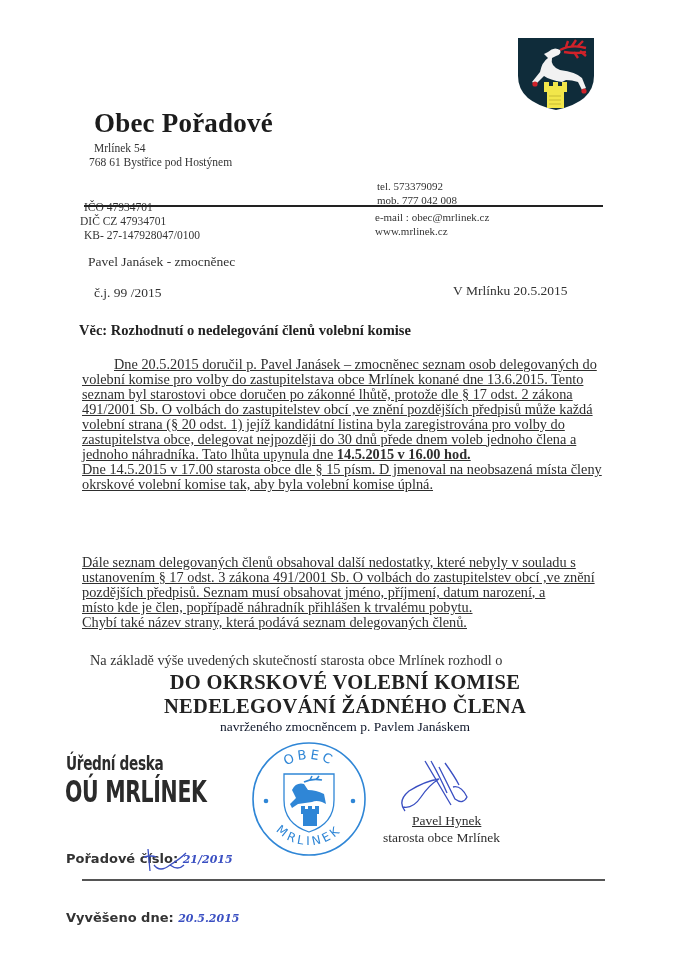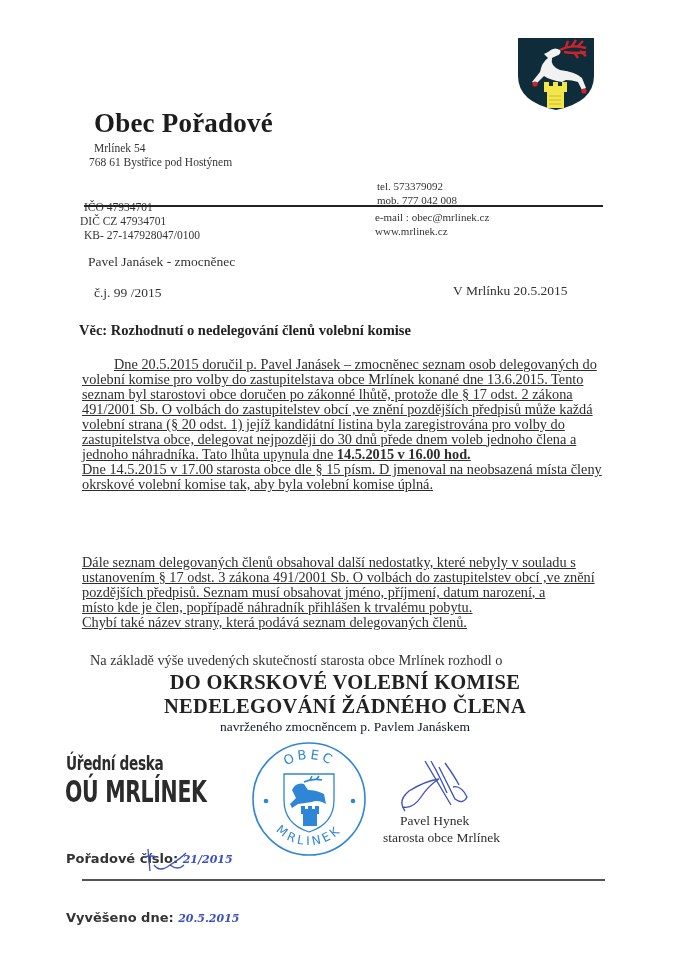--- a/index.html
+++ b/index.html
@@ -105,16 +105,16 @@
   <circle cx="107" cy="63" r="2.3" fill="#2f86d6"></circle>
   <path d="M38 36 L88 36 L88 62 Q88 86 63 94 Q38 86 38 62 Z" stroke="#2f86d6" stroke-width="1.3" fill="none"></path>
   <path d="M46 52 Q50 44 58 46 L62 52 Q70 52 78 56 L80 66 L76 64 Q70 62 66 64 L52 66 L46 70 L44 66 L50 60 Z" fill="#2f86d6"></path>
   <path d="M58 44 Q66 40 76 42 M64 42 L66 38 M70 42 L73 38" stroke="#2f86d6" stroke-width="1.6" fill="none"></path>
   <path d="M55 68 h4 v3 h3 v-3 h4 v3 h3 v-3 h4 v8 h-2 v12 h-14 v-12 h-2 Z" fill="#2f86d6"></path>
 </svg>
 
 <svg class="abs" style="left:395px;top:755px;" width="90" height="60" viewBox="0 0 90 60">
   <path d="M10 56 Q2 46 14 36 Q30 26 44 24 Q34 30 26 42 Q18 54 8 52 M30 6 L56 50 M36 6 Q46 24 52 38 M44 12 L60 44 Q68 50 72 42 Q66 30 58 32 M50 8 Q60 22 64 30" stroke="#3a4fc2" stroke-width="1.3" fill="none"></path>
 </svg>
-<div class="abs sign-name" style="left:400px;top:813px;">Pavel  Hynek</div>
+<div class="abs sign-name" style="left:412px;top:813px;text-decoration:underline;">Pavel  Hynek</div>
 <div class="abs sign-name" style="left:383px;top:830px;">starosta obce Mrlínek</div>
 
 <div class="hr" style="left:82px;top:879px;width:523px;height:2px;background:#555;"></div>
 
 </body></html>

